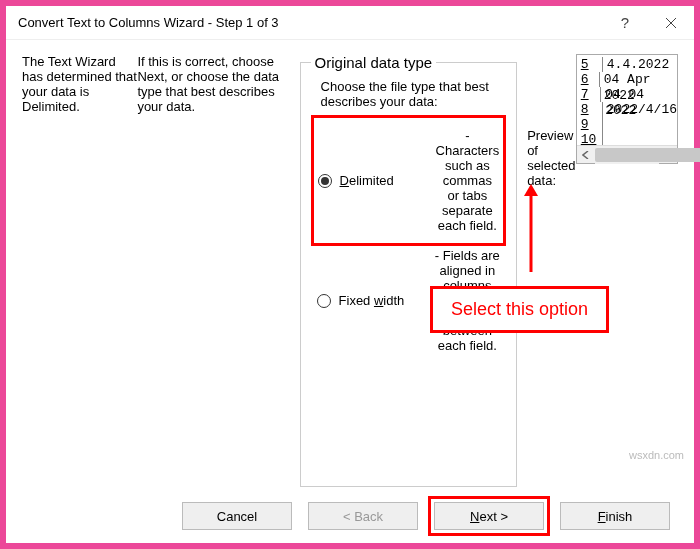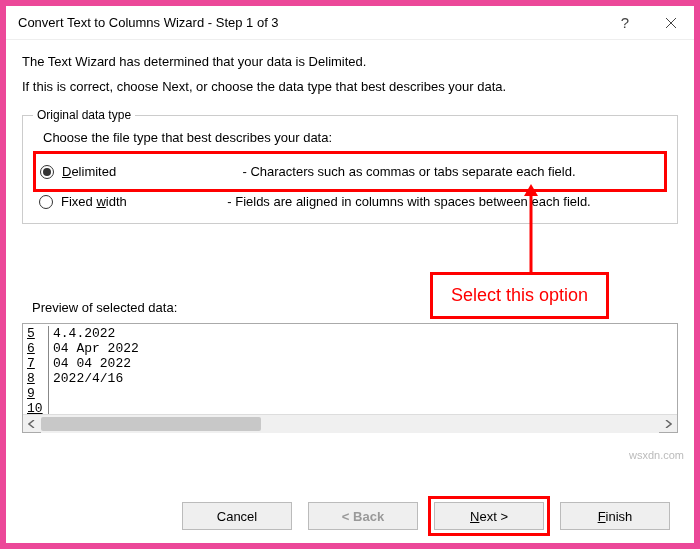--- a/index.html
+++ b/index.html
@@ -37,33 +37,33 @@
       align-items: center;
       justify-content: center;
       font-size: 15px;
       color: #444;
     }
     .tb-btn svg { width: 14px; height: 14px; stroke: #444; stroke-width: 1; fill: none; }
     .content {
       padding: 14px 16px 0 16px;
       flex: 1;
       display: flex;
-      flex-direction: column;
+      flex-direction: row;
     }
     .intro1 { margin-bottom: 10px; }
     .intro2 { margin-bottom: 14px; }
     fieldset.group {
       border: 1px solid #ccc;
       padding: 6px 10px 12px 10px;
       margin: 0 0 2px 0;
       position: relative;
     }
     fieldset.group legend {
       padding: 0 4px;
-      font-size: 12px;
+      font-size: 15px;
     }
     .choose { margin: 2px 0 6px 10px; }
     .opt-row {
       display: flex;
       align-items: center;
       gap: 8px;
       padding: 2px 6px;
       position: relative;
     }
     .radio {
@@ -82,21 +82,21 @@
       padding: 10px 4px;
     }
     .callout-box {
       position: absolute;
       border: 3px solid #ff0000;
       padding: 10px 18px;
       color: #ff0000;
       font-size: 18px;
       background: #fff;
       left: 424px;
-      top: 266px;
+      top: 280px;
     }
     .callout-arrow {
       position: absolute;
       left: 524px;
       top: 178px;
       width: 2px;
       height: 88px;
     }
     .preview-label { margin: 74px 0 8px 10px; }
     .preview-box {
@@ -148,21 +148,21 @@
       width: 110px;
       height: 28px;
       border: 1px solid #bbb;
       background: #efefef;
       display: flex;
       align-items: center;
       justify-content: center;
       font-size: 13px;
       text-align: center;
     }
-    .btn.disabled { color: #999; font-weight: bold; }
+    .btn.disabled { color: #999; }
     .btn.highlight { outline: 3px solid #ff0000; outline-offset: 3px; }
     .watermark {
       position: absolute;
       right: 10px;
       bottom: 82px;
       font-size: 11px;
       color: #bbb;
       font-family: Arial, sans-serif;
       pointer-events: none;
     }

